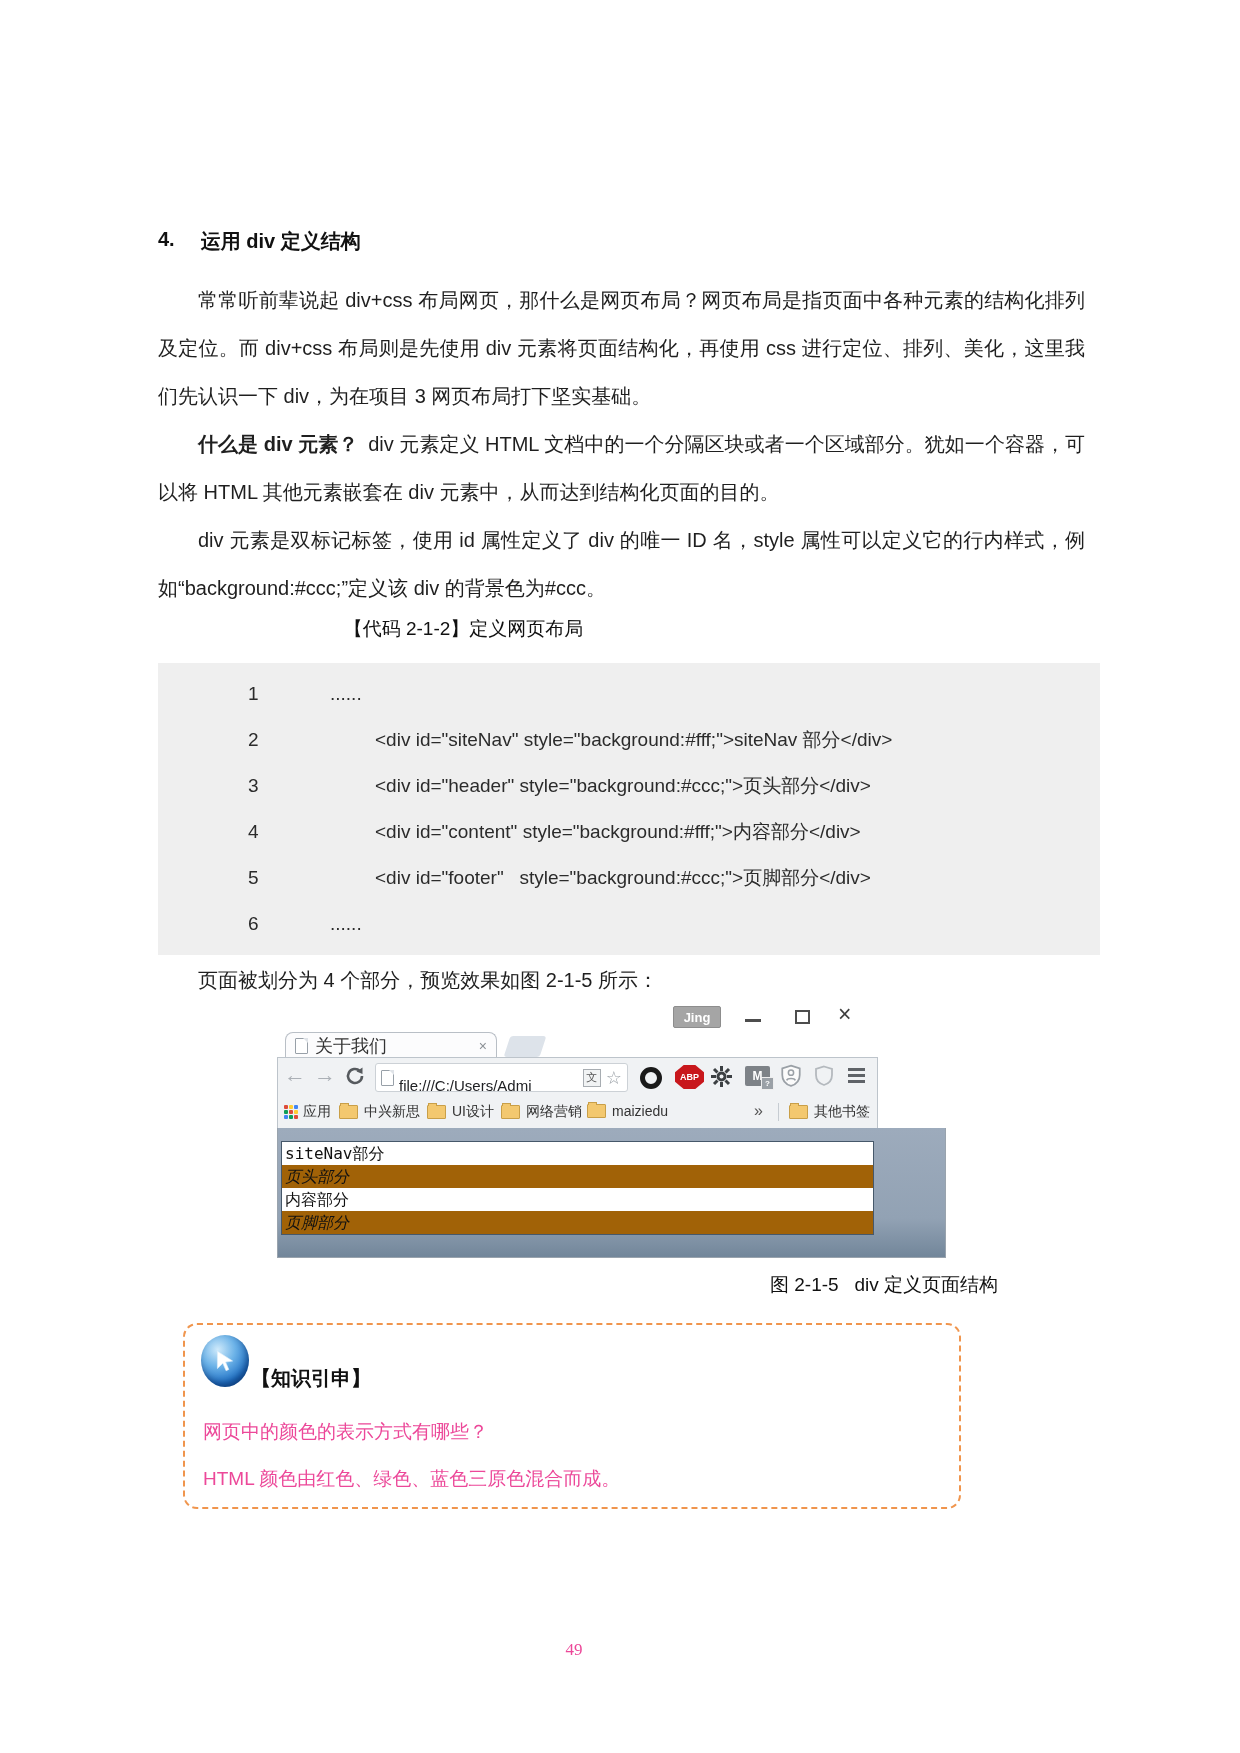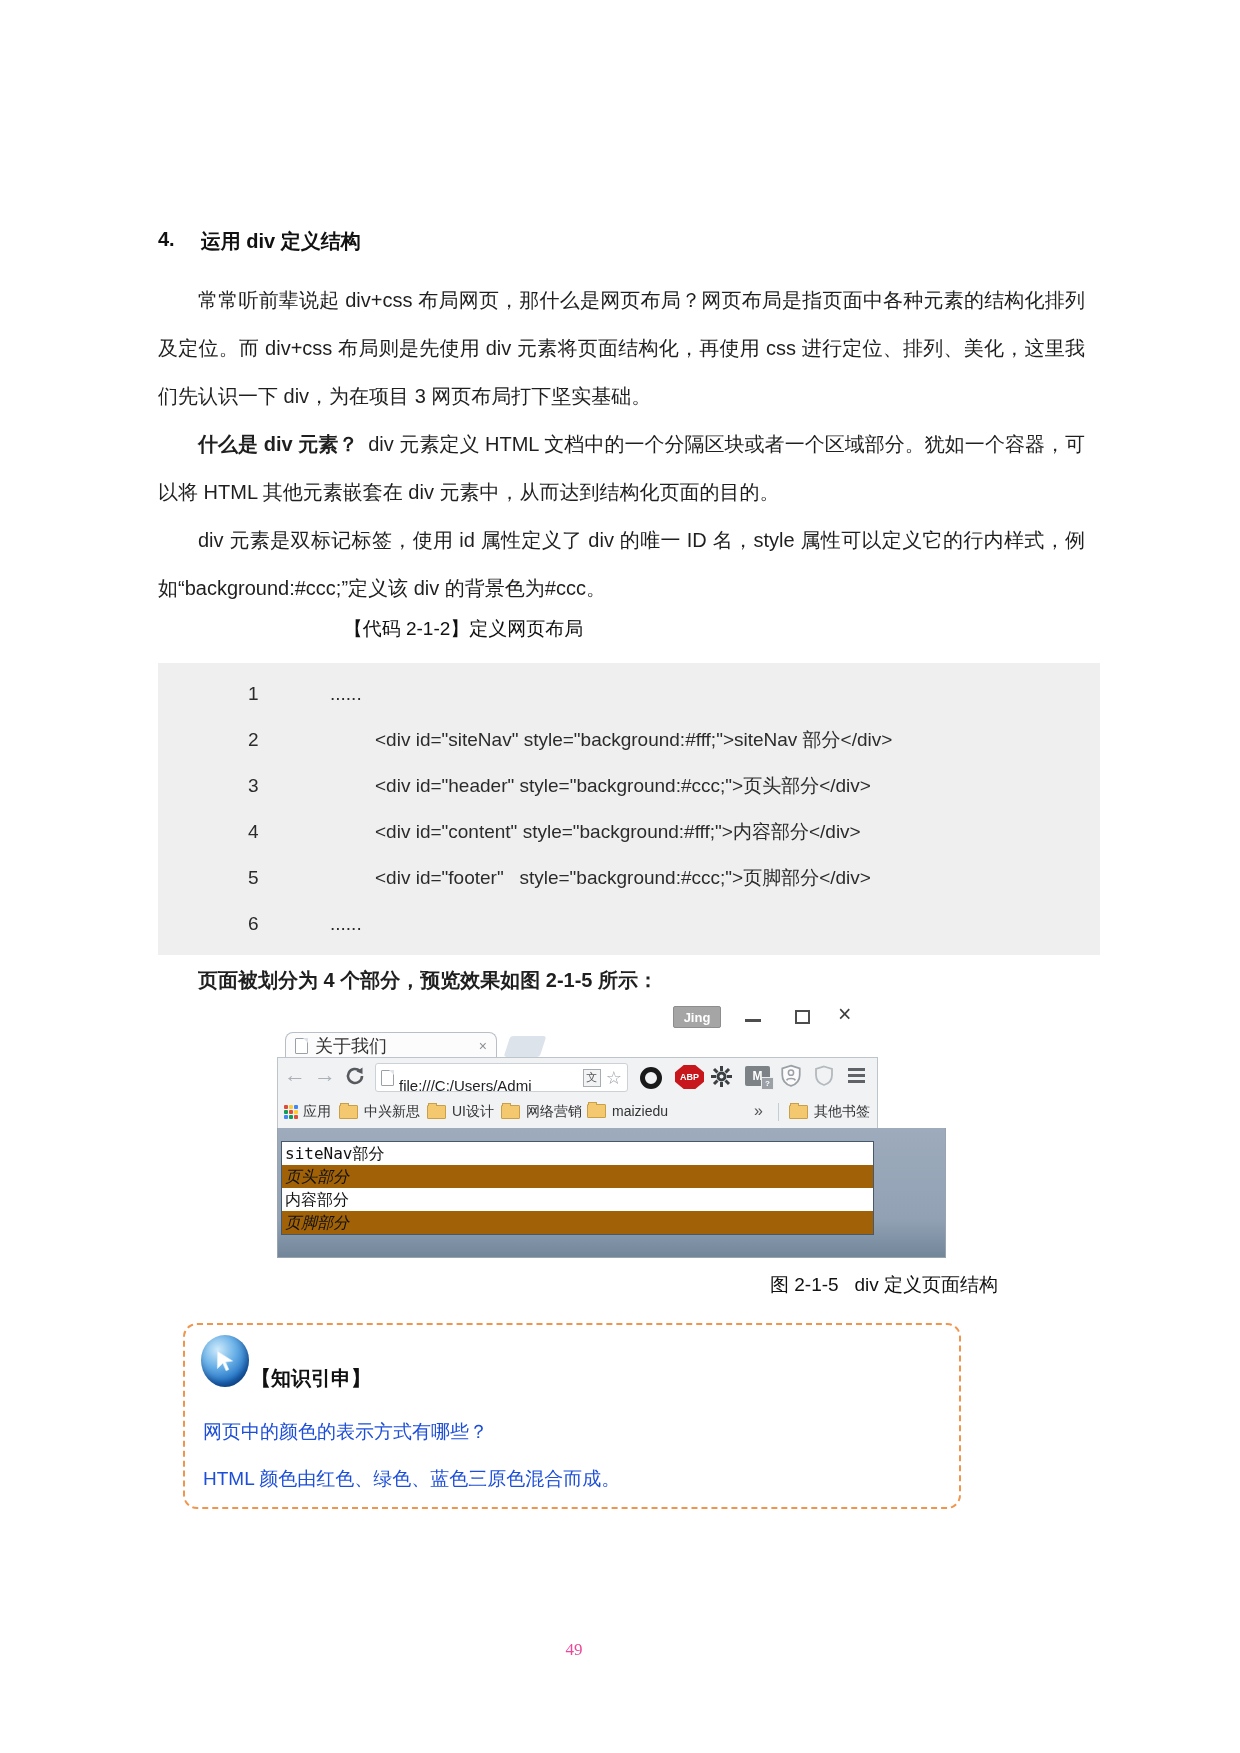--- a/index.html
+++ b/index.html
@@ -16,21 +16,21 @@
   #p2{top:420px;}
   #p3{top:516px;}
   #p2 b{margin-right:10px;}
   #code-caption{top:616px;width:927px;text-align:center;font-size:19px;color:#111;}
   
   #code{top:663px;left:158px;width:942px;height:292px;background:#efefef;box-sizing:border-box;padding-top:8px;}
   .code-line{display:flex;height:46px;align-items:center;font-size:19px;color:#2b2b2b;}
   .code-line .ln{flex:none;width:82px;margin-left:90px;}
   .code-line .ct{white-space:pre;}
   .code-line.indent .ct{padding-left:45px;}
-  #p4{top:956px;font-weight:bold;}
+  #p4{top:956px;}
   
   #shot{left:277px;top:1005px;width:601px;height:253px;}
   .jing{position:absolute;left:396px;top:1px;width:46px;height:20px;background:#a5a5a5;border:1px solid #8d8d8d;
         border-radius:2px;color:#fff;font-size:13px;font-weight:bold;display:flex;align-items:center;justify-content:center;}
   .win-min{position:absolute;left:468px;top:14px;width:16px;height:3px;background:#4d4d4d;}
   .win-max{position:absolute;left:518px;top:5px;width:11px;height:10px;border:2px solid #4d4d4d;background:#fff;}
   .win-close{position:absolute;left:561px;top:-4px;font-size:23px;color:#3f3f3f;}
   .tab{position:absolute;left:8px;top:27px;width:212px;height:26px;background:#fcfcfd;border:1px solid #b9bfc6;border-bottom:none;
        border-radius:8px 8px 0 0;display:flex;align-items:center;gap:7px;padding:0 9px;box-sizing:border-box;}
   .tab-title{font-size:18px;color:#333;flex:1;}
@@ -73,21 +73,21 @@
   .row{height:23px;line-height:23px;font-size:16px;padding-left:3px;color:#111;font-family:"DejaVu Sans Mono", monospace;}
   .row-gray{background:#a16207;font-style:italic;}
   
   #fig-caption{left:158px;top:1272px;width:840px;text-align:right;font-size:19px;white-space:pre;color:#111;}
   
   #kbox{left:183px;top:1323px;width:778px;height:186px;border:2px dashed #f0954d;border-radius:14px;box-sizing:border-box;}
   .ball{position:absolute;left:16px;top:10px;width:48px;height:52px;border-radius:50%/48% 48% 52% 52%;
         background:radial-gradient(circle at 35% 28%, #cfeafb 0%, #6db3e8 35%, #1e6fc4 70%, #0b4f9b 100%);
         display:flex;align-items:center;justify-content:center;box-shadow:inset -2px -4px 6px rgba(0,0,30,.35);}
   .kb-heading{position:absolute;left:66px;top:40px;font-size:20px;font-weight:bold;color:#111;}
-  .kb-line{position:absolute;left:18px;font-size:19px;color:#1d4ed8;}
+  .kb-line{position:absolute;left:18px;font-size:19px;color:#ec4899;}
   #kb-q{top:94px;}
   #kb-a{top:141px;}
   #pageno{left:0;top:1640px;width:1148px;text-align:center;font-size:17px;font-family:"Liberation Serif", serif;color:#ec4899;}
 </style>
 </head>
 <body>
 
 <div id="heading" class="abs col">
   <span>4.</span>
   <span>运用 div 定义结构</span>

